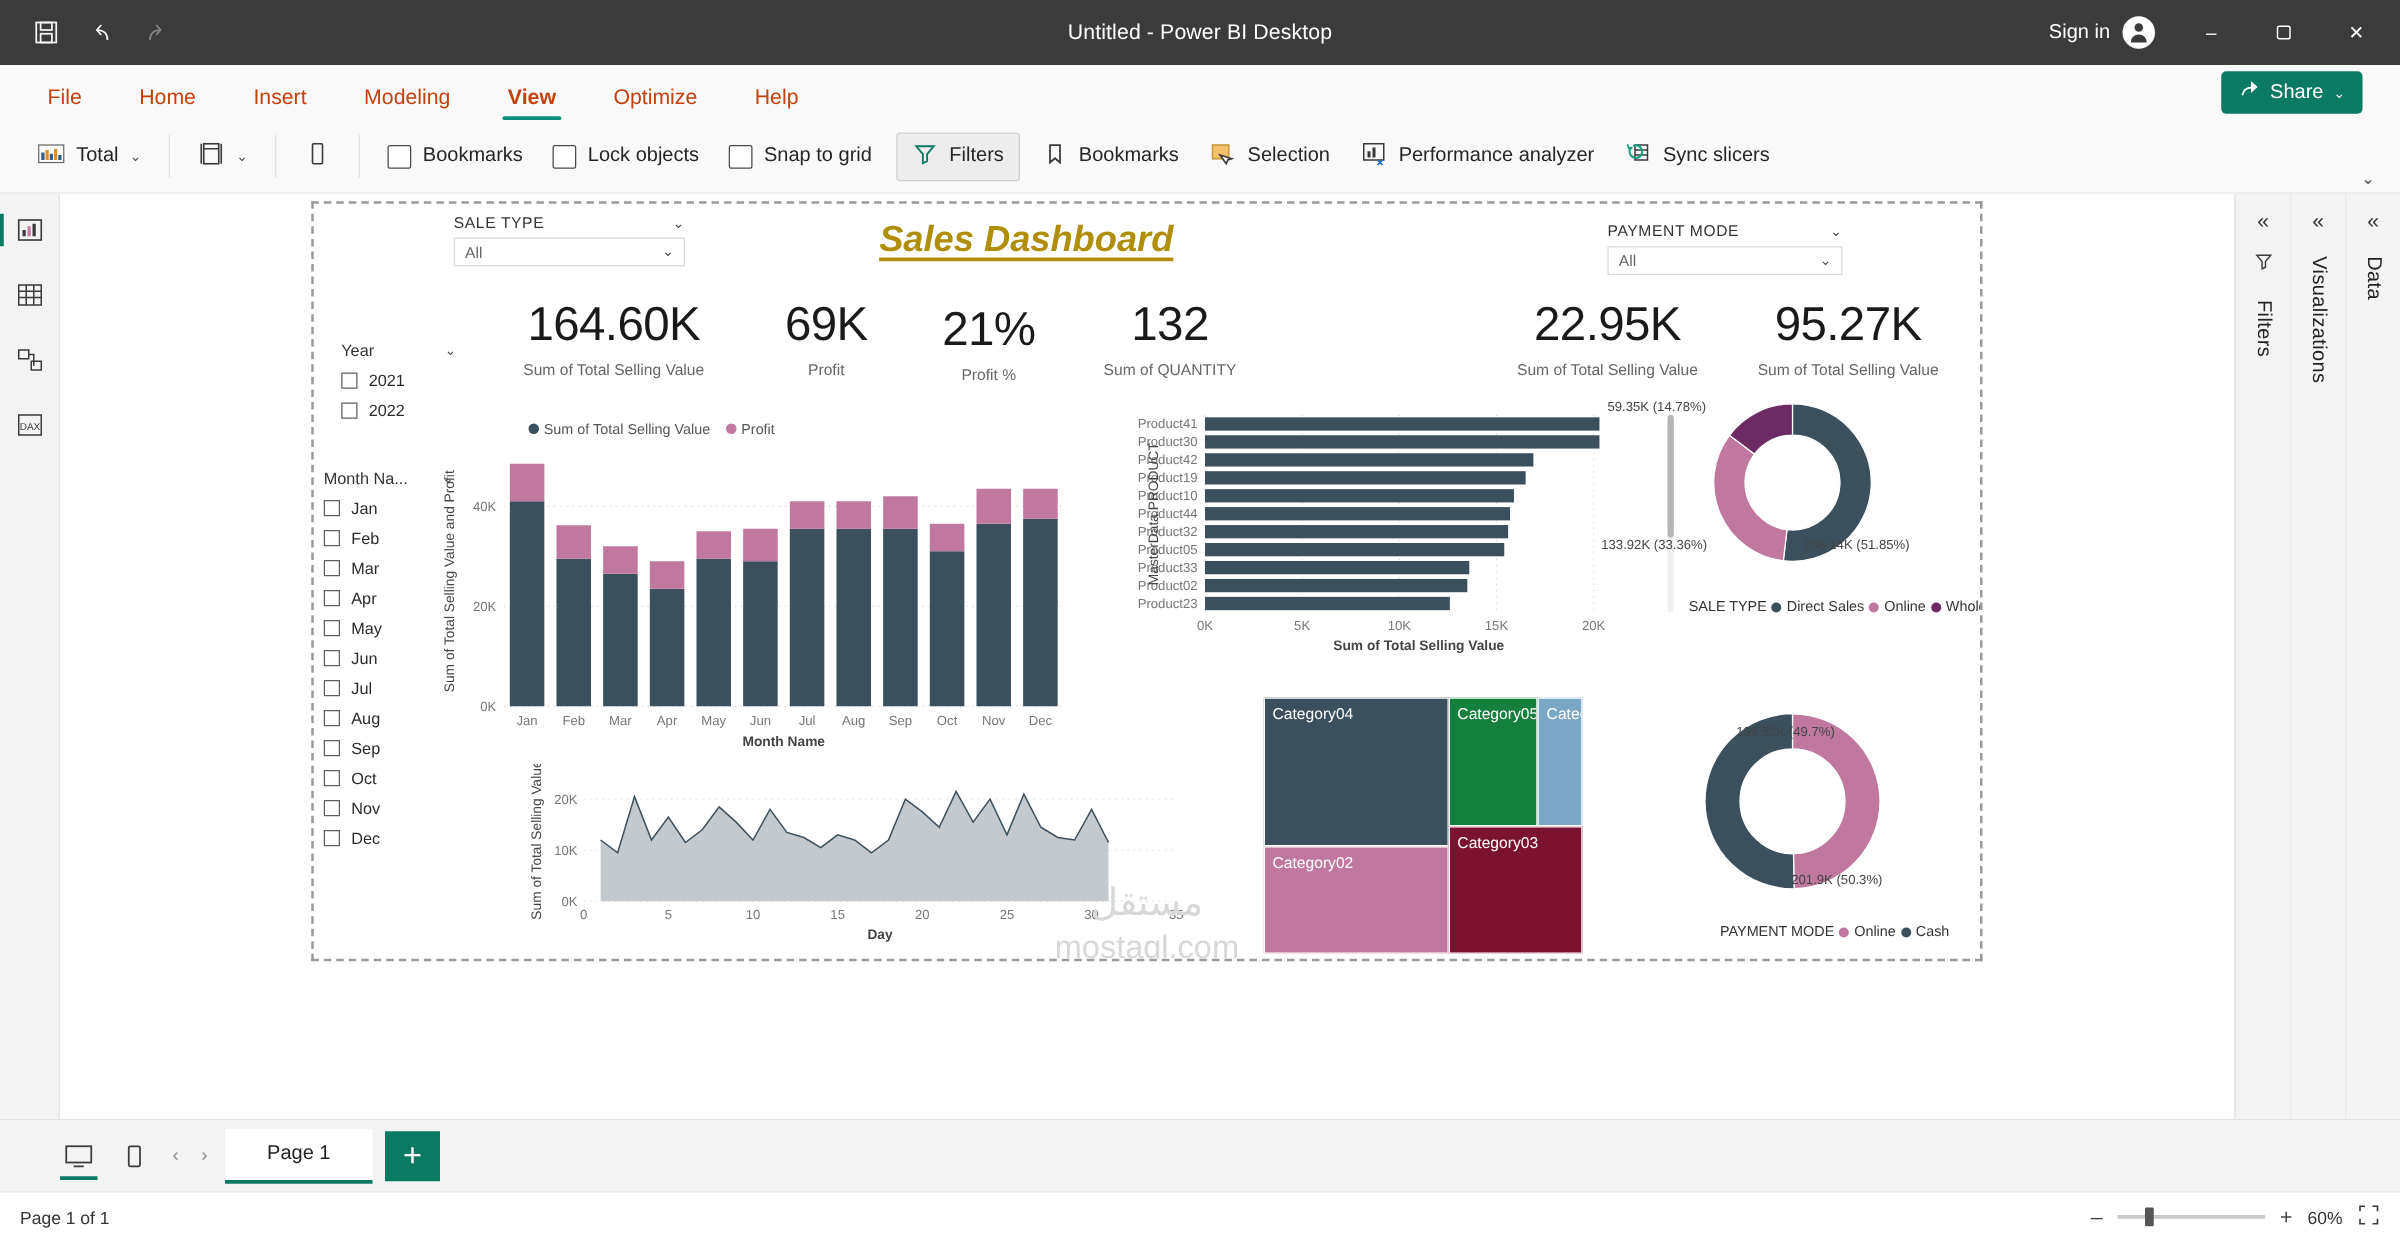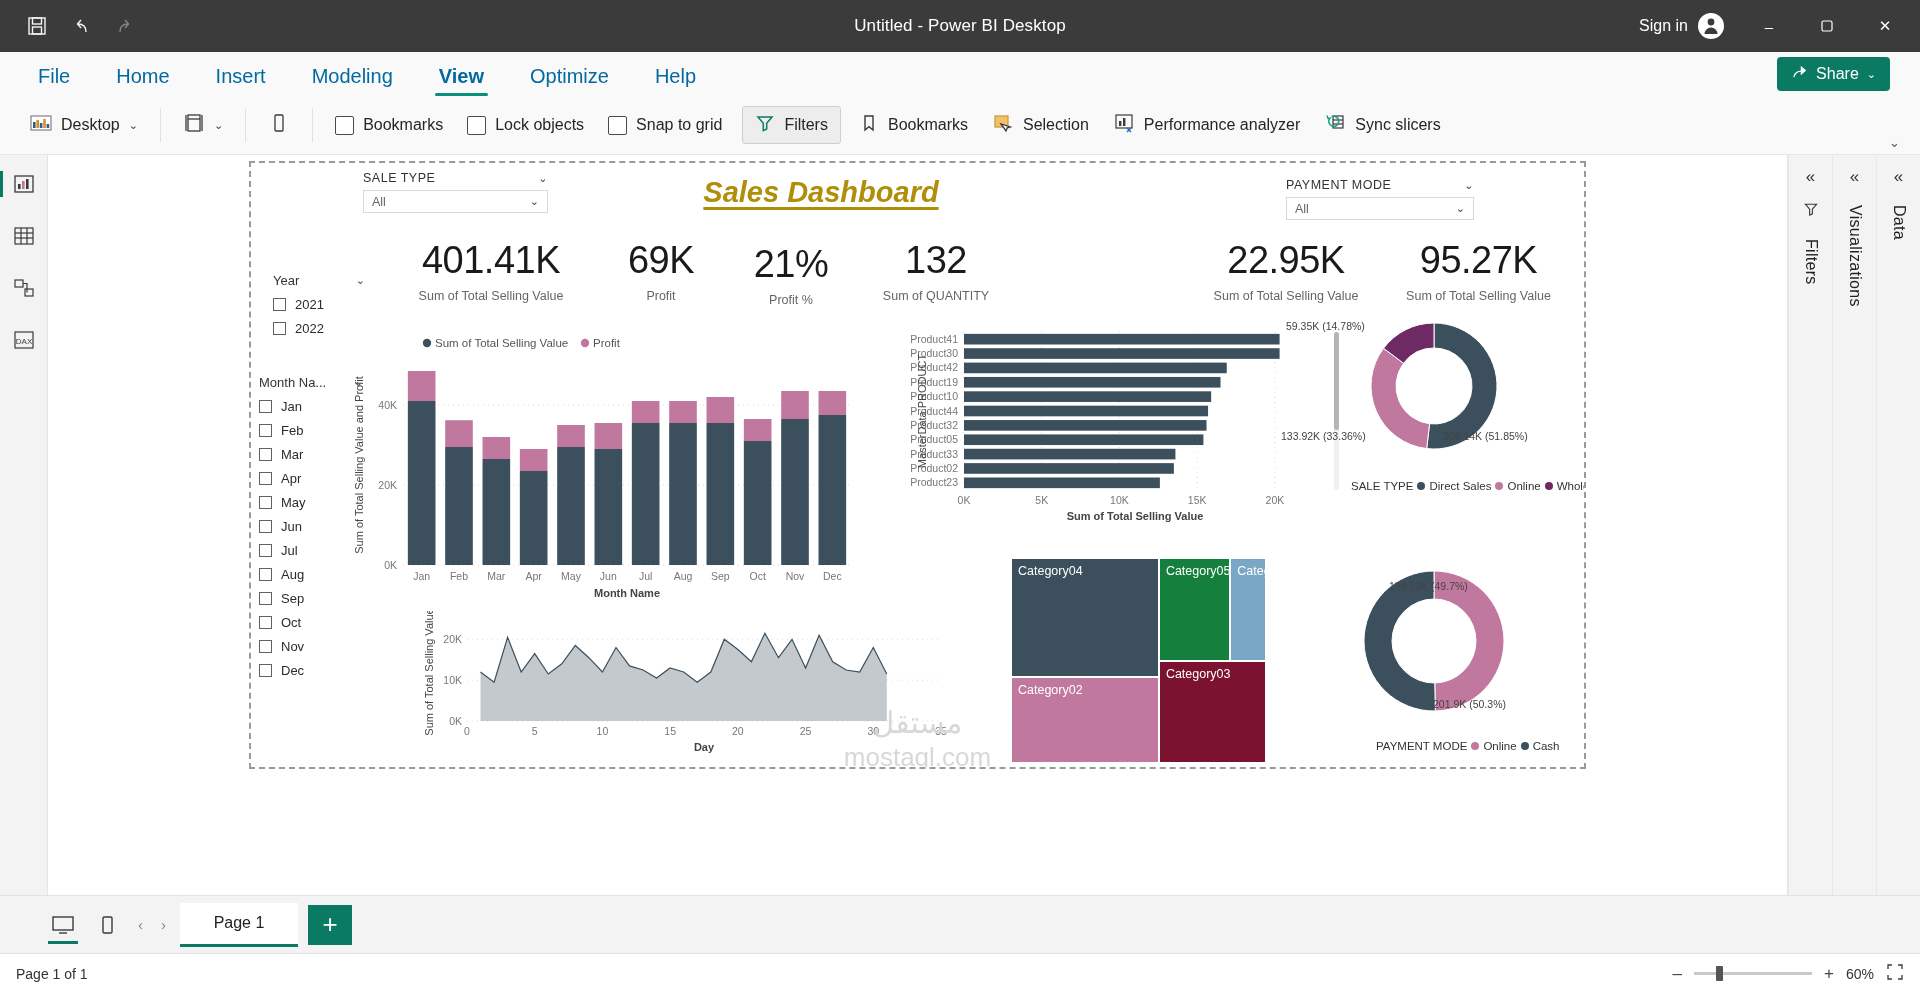--- a/index.html
+++ b/index.html
@@ -29,21 +29,21 @@
     width: 26px; height: 26px; border-radius: 50%; background: #fff; color:#3b3b3b;
     display:flex; align-items:center; justify-content:center;
   }
   .wbtn { width: 46px; height: 44px; display:flex; align-items:center; justify-content:center;
           cursor:pointer; font-size: 15px; }
 
   
   .ribbon { background: #f9f9f9; border-bottom: 1px solid #e6e6e6; position: relative; }
   .rb-tabs { display:flex; align-items:flex-end; height: 44px; padding-left: 18px; gap: 6px; }
   .rb-tab {
-    font-size: 20px; color: #0369a1; padding: 6px 20px 8px; cursor: pointer;
+    font-size: 17px; color: #c2410c; padding: 6px 20px 8px; cursor: pointer;
     position: relative; white-space: nowrap;
   }
   .rb-tab.active { font-weight: bold; }
   .rb-tab.active::after {
     content:""; position:absolute; left: 16px; right: 16px; bottom: 0;
     height: 3px; background: #0b8f78; border-radius:2px;
   }
   .share-btn {
     position: absolute; right: 30px; top: 5px;
     background: #0b7a63; color:#fff; border-radius: 4px;
@@ -235,21 +235,21 @@
       <span>
         <svg width="22" height="20" viewBox="0 0 22 20">
           <rect x="1" y="3" width="20" height="14" fill="#fff" stroke="#6a6a6a"></rect>
           <rect x="3" y="9" width="2.6" height="6" fill="#2f5c8a"></rect>
           <rect x="6.4" y="7" width="2.6" height="8" fill="#d98f2c"></rect>
           <rect x="9.8" y="10" width="2.6" height="5" fill="#2f5c8a"></rect>
           <rect x="13.2" y="6" width="2.6" height="9" fill="#d98f2c"></rect>
           <rect x="16.6" y="11" width="2.6" height="4" fill="#2f5c8a"></rect>
         </svg>
       </span>
-      <span>Desktop</span>
+      <span>Total</span>
       <span class="caret">⌄</span>
     </div>
 
     <div class="rb-sep"></div>
 
     <div class="rb-item">
       <span>
         <svg width="22" height="22" viewBox="0 0 22 22" fill="none" stroke="#3a3a3a" stroke-width="1.3">
           <rect x="5" y="3" width="12" height="16"></rect>
             <line x1="5" y1="7" x2="17" y2="7"></line>
@@ -398,21 +398,21 @@
         </div>
         <div class="slicer-box">
           <span>All</span>
           <span class="caret">⌄</span>
         </div>
       </div>
 
       <div class="vis dash-title" style="left:400px; top:13px; width:340px;">Sales Dashboard</div>
 
       <div class="kpi" style="left:150px; top:78px; width:180px;">
-        <div class="kpi-val">401.41K</div>
+        <div class="kpi-val">164.60K</div>
         <div class="kpi-lbl">Sum of Total Selling Value</div>
       </div>
       <div class="kpi" style="left:350px; top:78px; width:120px;">
         <div class="kpi-val">69K</div>
         <div class="kpi-lbl">Profit</div>
       </div>
       <div class="kpi" style="left:480px; top:82px; width:120px;">
         <div class="kpi-val">21%</div>
         <div class="kpi-lbl">Profit %</div>
       </div>

